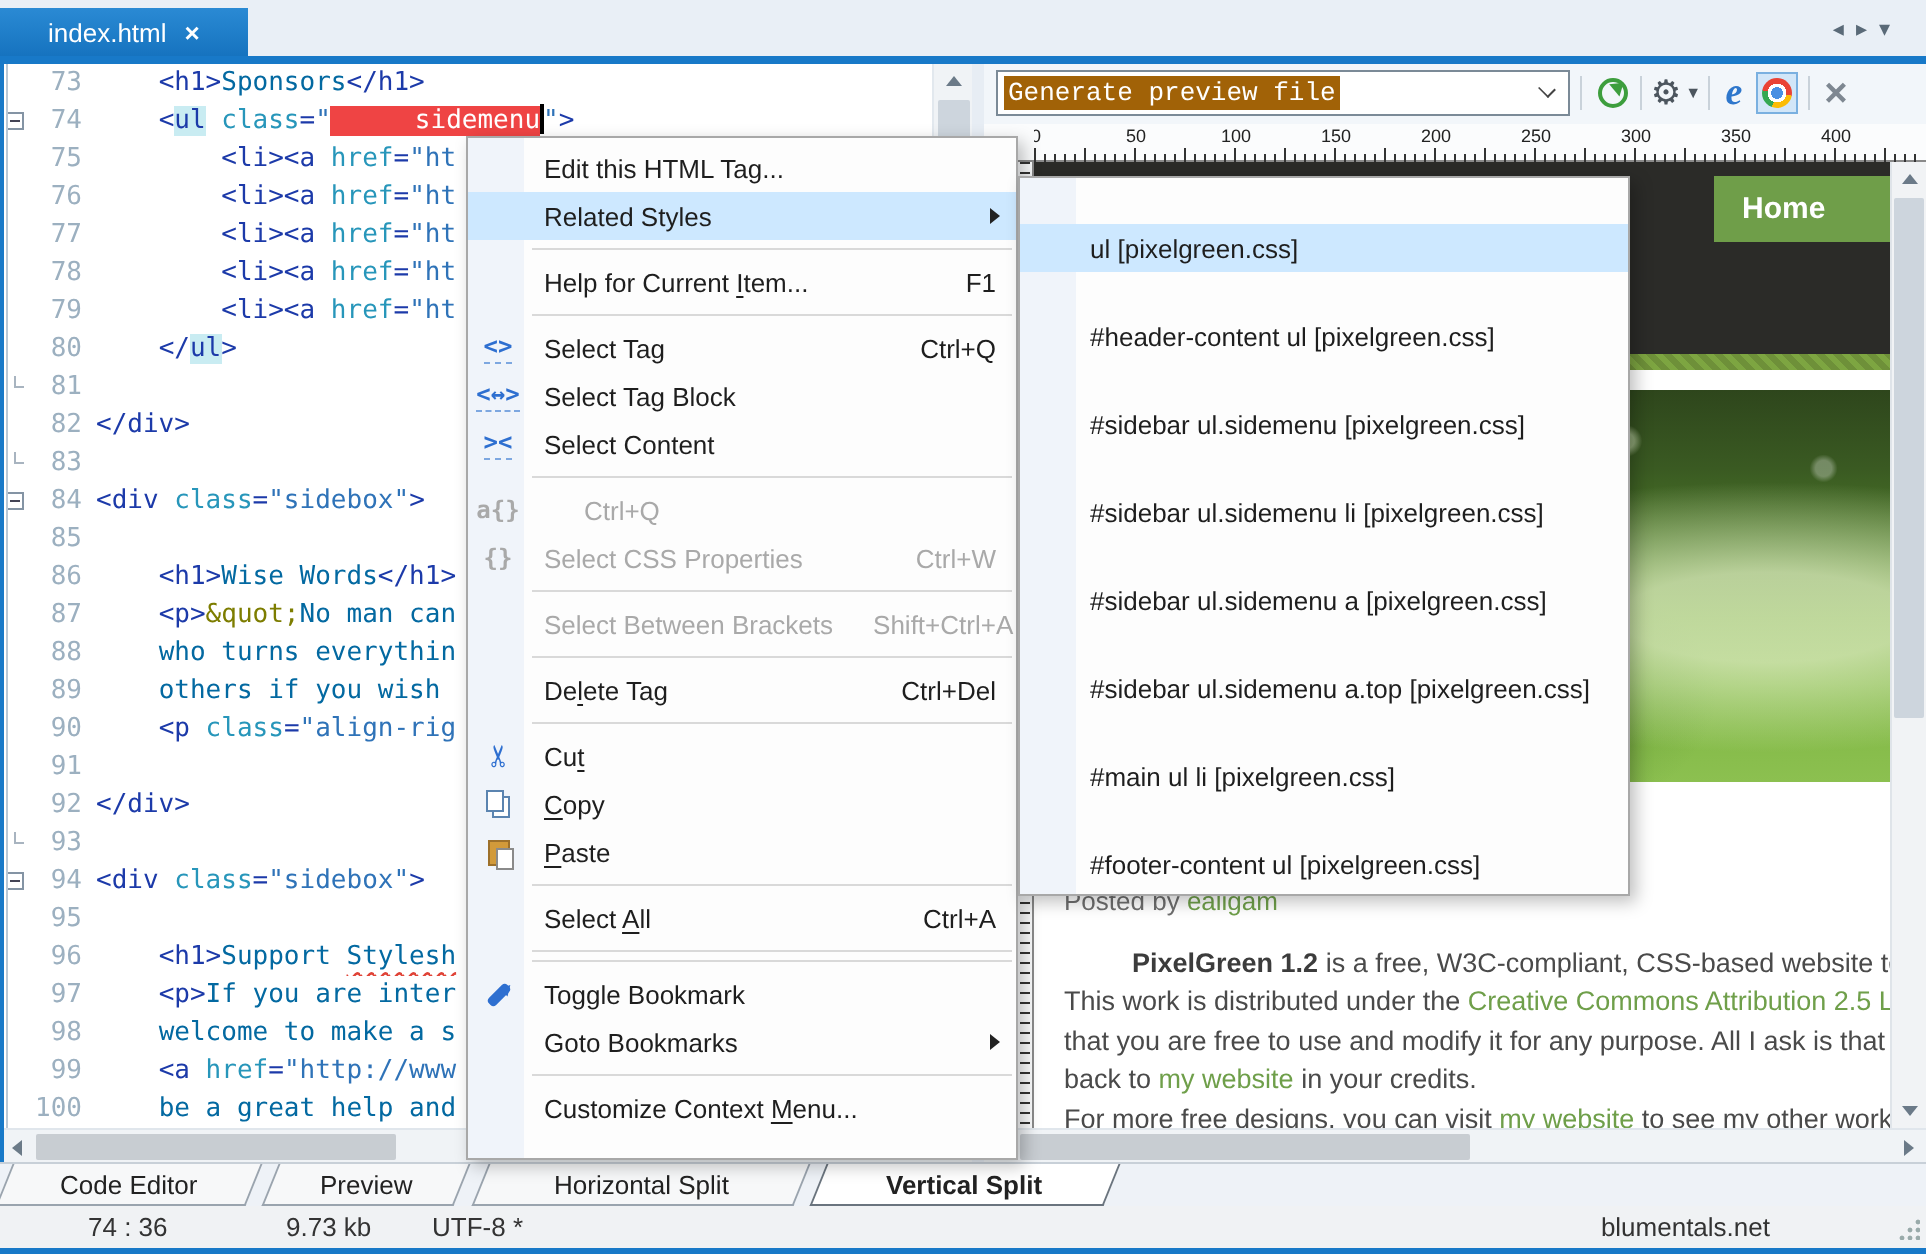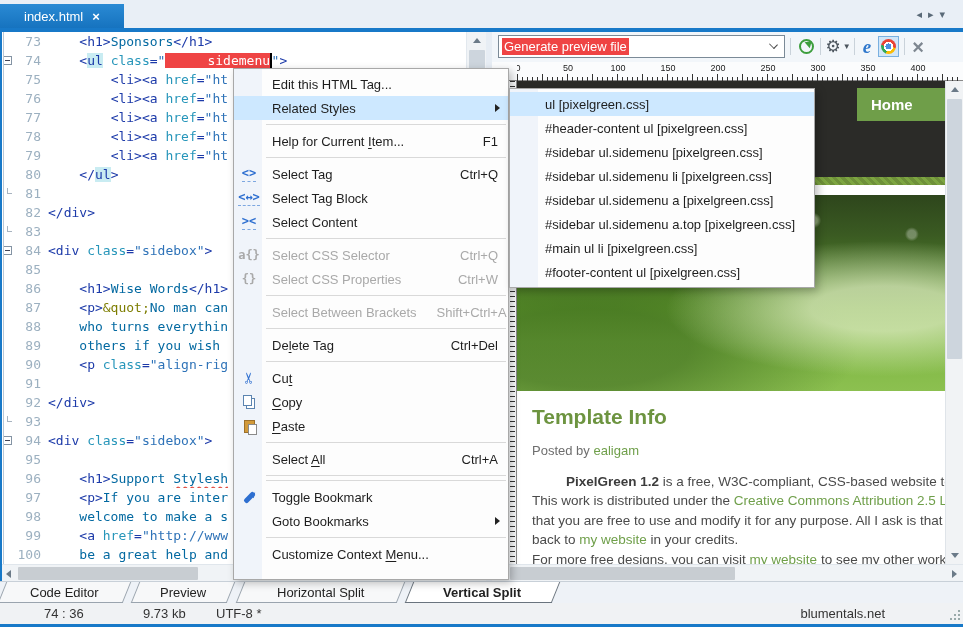--- a/index.html
+++ b/index.html
@@ -48,21 +48,21 @@
   .edhsb { left:0; width:486px; }
   .hthumb { position:absolute; top:2px; height:13px; background:#c8cdd2; border-radius:1px; }
   .hsbbtn { position:absolute; top:0; width:17px; height:17px; display:flex; align-items:center; justify-content:center; }
 
   .splitter { left:486px; top:32px; width:6px; height:549px; background:#e7edf4; }
 
   
   .preview { left:492px; top:32px; width:471px; height:549px; background:#f2f6fa; }
   .ptoolbar { position:absolute; left:0; top:0; width:471px; height:30px; display:flex; align-items:center; }
   .combo { position:absolute; left:6px; top:3px; width:287px; height:23px; background:#fff; border:1px solid #7b8a97; display:flex; align-items:center; padding:0 20px 0 3px; }
-  .combo .cval { background:#ef4444; color:#fff; padding:1px 2px; font-size:13px; white-space:nowrap; }
+  .combo .cval { background:#a16207; color:#fff; padding:1px 2px; font-size:13px; white-space:nowrap;font-family:Liberation Mono, monospace; }
   .combo .chev { position:absolute; right:7px; top:7px; width:7px; height:7px; border-right:1.5px solid #444; border-bottom:1.5px solid #444; transform:rotate(45deg) scale(1,.8); margin-top:-2px; }
   .tbicon { position:absolute; top:4px; height:21px; display:flex; align-items:center; justify-content:center; }
   .tbsep { position:absolute; top:6px; width:1px; height:17px; background:#c9d2da; }
   .ic-refresh { width:15px; height:15px; border:2.5px solid #3d9e3d; border-radius:50%; position:relative; }
   .ic-refresh::before { content:""; position:absolute; right:-4px; top:-3px; border:4px solid transparent; border-left:6px solid #3d9e3d; transform:rotate(-40deg); }
   .ic-gear { font-size:17px; color:#4c555e; line-height:1; }
   .ic-caret { font-size:8px; color:#4c555e; margin-left:2px; }
   .ic-ie { font-family:"Liberation Serif", serif; font-style:italic; font-weight:bold; font-size:19px; color:#2e77cc; }
   .chromebox { position:absolute; width:21px; height:21px; border:1px solid #7ab0e0; background:#d2e6f8; display:flex; align-items:center; justify-content:center; }
   .ic-chrome { width:15px; height:15px; border-radius:50%;
@@ -120,21 +120,21 @@
   .msep { height:1px; background:#d9d9d9; margin:4px 2px 4px 32px; }
   .micon { position:absolute; left:2px; top:0; width:26px; height:24px; display:flex; align-items:center; justify-content:center; }
   .ic-blue { color:#2e6fd0; font-family:"DejaVu Sans Mono",monospace; font-weight:bold; font-size:12px; border-bottom:1px dashed #7da7e0; line-height:1.2; }
   .ic-gray { color:#9a9a9a; font-family:"DejaVu Sans Mono",monospace; font-weight:bold; font-size:12px; }
   .ic-cut { color:#2e6fd0; font-size:15px; transform:rotate(-90deg); }
   .ic-copy { display:inline-block; width:9px; height:11px; border:1px solid #5b84b0; background:#fff; box-shadow:3px 3px 0 -1px #fff, 3px 3px 0 0 #5b84b0; margin:-3px 3px 0 0; }
   .ic-paste { display:inline-block; width:11px; height:13px; background:#d29a3a; border:1px solid #9d702a; position:relative; }
   .ic-paste::after { content:""; position:absolute; right:-3px; bottom:-3px; width:7px; height:9px; background:#fff; border:1px solid #8a8a8a; }
   .ic-pin { display:inline-block; width:13px; height:5px; background:#2e6fd0; border-radius:2px; transform:rotate(-45deg); position:relative; }
   .ic-pin::after { content:""; position:absolute; right:-4px; top:0px; border:3px solid transparent; border-left:5px solid #2e6fd0; }
-  .subrow { padding-left:35px; }
+  .subrow { padding-left:35px;margin-top:20px; }
 
   
   .bottombar { left:0; top:581px; width:963px; height:22px; background:#eef2f7; border-top:1px solid #c8d0d8; }
   .vtab { position:absolute; top:0; height:21px; background:#f7f8f9; border:1px solid #9aa4ae; border-top:none; transform:skewX(-22deg); display:flex; align-items:center; justify-content:center; }
   .vtab span { transform:skewX(22deg); font-size:13px; color:#222; white-space:nowrap; }
   .vtab.active { background:#ffffff; border-color:#6a747e; }
   .vtab.active span { font-weight:bold; }
 
   
   .statusbar { left:0; top:603px; width:963px; height:21px; background:#f0f2f4; font-size:13px; color:#333; }
@@ -324,21 +324,20 @@
       <span class="micon">
         <span class="ic-blue">&gt;&lt;</span>
       </span>
       <span class="mlabel"><span>Select Content</span><u></u><span></span></span>
     </div>
     <div class="msep"></div>
     <div class="mrow dis">
       <span class="micon">
         <span class="ic-gray">a{}</span>
       </span>
-      <span class="mlabel"><span>Select CSS Selector</span><u></u><span></span></span>
       <span class="mshort">Ctrl+Q</span>
     </div>
     <div class="mrow dis">
       <span class="micon">
         <span class="ic-gray">{}</span>
       </span>
       <span class="mlabel"><span>Select CSS Properties</span><u></u><span></span></span>
       <span class="mshort">Ctrl+W</span>
     </div>
     <div class="msep"></div>

